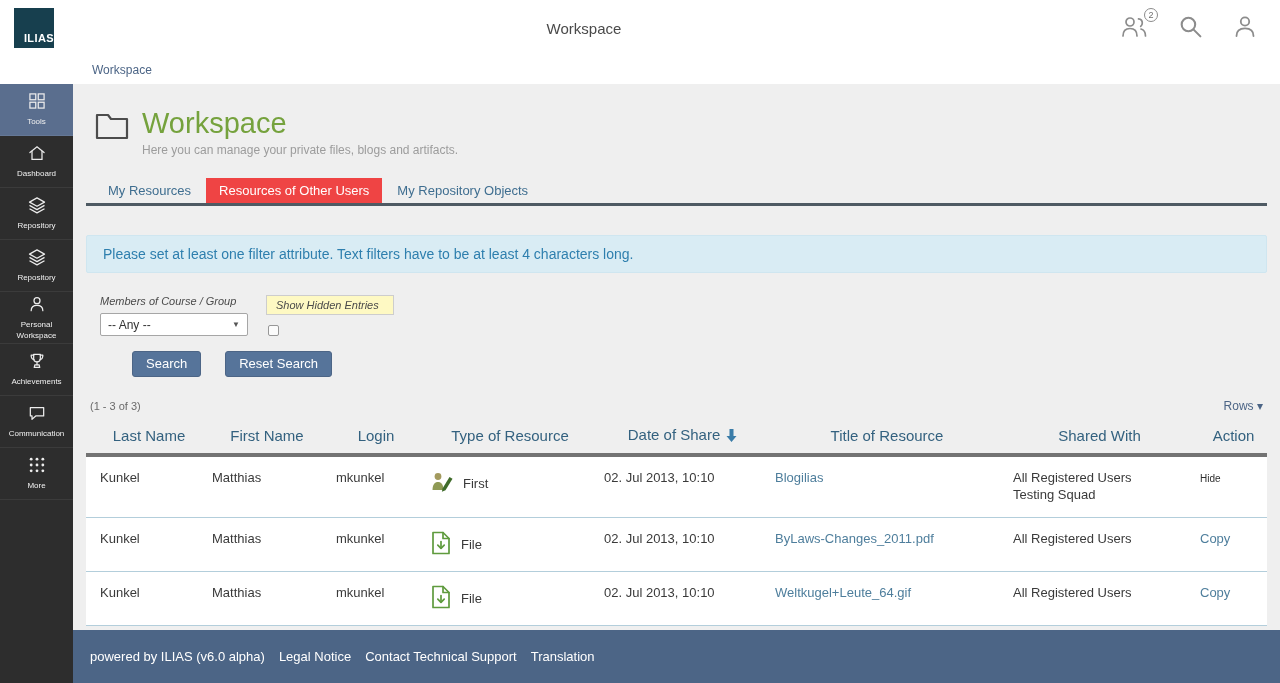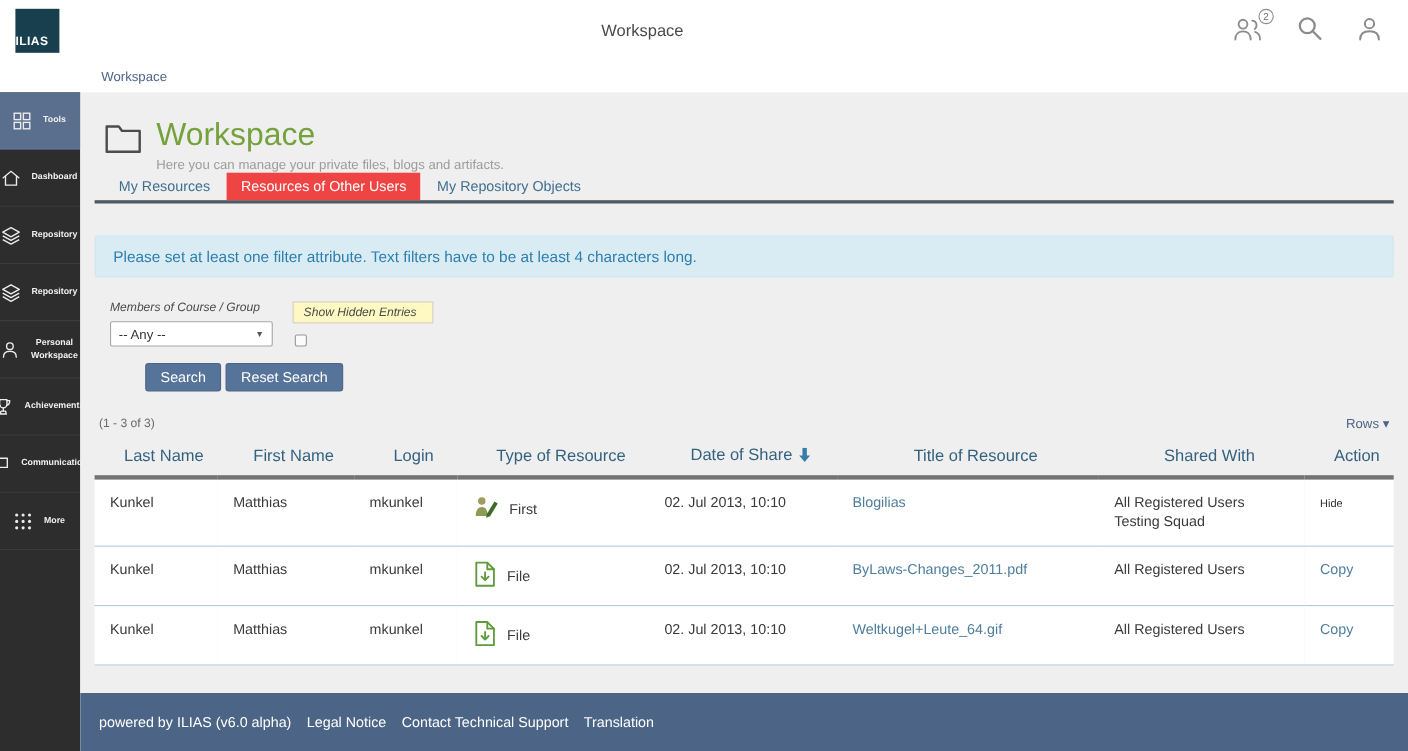--- a/index.html
+++ b/index.html
@@ -1,67 +1,67 @@
 <!DOCTYPE html>
 <html><head>
 <meta charset="utf-8">
 <style>
   * { box-sizing: border-box; margin: 0; padding: 0; }
   html,body { width:1280px; height:683px; overflow:hidden; }
   body { font-family:"Liberation Sans", sans-serif; background:#fff; }
 
   
   .topbar { height:56px; background:#fff; display:flex; align-items:center; padding:0 22px 0 14px; position:relative; }
-  .logo { width:40px; height:40px; background:#173f4e; color:#fff; display:flex; align-items:flex-end; justify-content:flex-start; font-size:11px; font-weight:bold; letter-spacing:.4px; padding-bottom:4px; cursor:pointer; }
+  .logo { width:40px; height:40px; background:#173f4e; color:#fff; display:flex; align-items:flex-end; justify-content:flex-end; font-size:11px; font-weight:bold; letter-spacing:.4px; padding-bottom:4px; cursor:pointer; }
   .topbar-title { position:absolute; left:0; right:112px; text-align:center; font-size:15px; color:#4a4a4a; pointer-events:none; }
   .topbar-icons { margin-left:auto; display:flex; align-items:center; gap:28px; }
   .top-icon { position:relative; cursor:pointer; display:flex; align-items:center; }
   .badge { position:absolute; top:-5px; right:-9px; width:14px; height:14px; border:1.5px solid #8c8c8c; border-radius:50%; background:#fff; font-size:9px; color:#6f6f6f; display:flex; align-items:center; justify-content:center; }
 
   
   .breadcrumb-bar { height:28px; background:#fff; display:flex; align-items:center; padding-left:92px; font-size:12px; }
   .breadcrumb-bar a { color:#4c6586; text-decoration:none; cursor:pointer; }
 
   
   .body-row { display:flex; height:599px; }
 
   
   .sidebar { width:73px; flex-shrink:0; background:#2d2d2d; display:flex; flex-direction:column; }
-  .nav-item { height:52px; display:flex; flex-direction:row; align-items:center; justify-content:center; gap:6px; cursor:pointer; border-bottom:1px solid rgba(255,255,255,0.07);font-weight:bold; }
+  .nav-item { height:52px; display:flex; flex-direction:column; align-items:center; justify-content:center; gap:6px; cursor:pointer; border-bottom:1px solid rgba(255,255,255,0.07); }
   .nav-item.active { background:#5a6e8e; }
   .nav-icon { display:flex; }
   .nav-icon svg { width:20px; height:20px; }
   .nav-label { font-size:8px; color:#f0f0f0; text-align:center; line-height:1.3; padding:0 3px; }
 
   
   .main { flex:1; background:#efefef; display:flex; flex-direction:column; min-width:0; }
   .content { flex:1; padding:0 13px; overflow:hidden; }
 
   .page-head { display:flex; align-items:flex-start; gap:13px; margin:24px 0 0 9px; }
   .page-head h1 { font-size:29px; font-weight:400; color:#75a23d; line-height:1.05; }
   .subtitle { font-size:12px; color:#9c9c9c; margin-top:5px; }
   .folder-icon { margin-top:4px; display:flex; }
 
   
-  .tabs { display:flex; align-items:flex-end; gap:2px; padding-left:9px; border-bottom:3px solid #4e5a63; }
+  .tabs { display:flex; align-items:flex-end; gap:2px; margin-top:21px; padding-left:9px; border-bottom:3px solid #4e5a63; }
   .tab { font-size:13px; color:#3f6e90; padding:5px 13px 5px; text-decoration:none; cursor:pointer; }
   .tab.active { background:#ef4444; color:#fff; }
 
   
   .info-box { margin-top:29px; background:#d9ecf4; border:1px solid #cfe6f0; color:#2e7fae; font-size:14px; padding:10px 16px; border-radius:2px; }
 
   
   .filter { margin:22px 0 0 14px; }
   .filter-fields { display:flex; gap:18px; align-items:flex-start; }
   .flabel { display:block; font-style:italic; font-size:11px; color:#4a4a4a; margin-bottom:6px; }
   .select { width:148px; height:23px; background:#fff; border:1px solid #a6a6a6; border-radius:2px; display:flex; align-items:center; justify-content:space-between; padding:0 7px; font-size:12px; color:#333; cursor:pointer; }
   .select .caret { font-size:8px; color:#555; }
   .flabel.boxed { border:1px solid #cdcdcd; background:#fef9c3; padding:3px 9px; display:inline-block; min-width:128px; margin-bottom:0; }
   .checkbox { margin-top:10px; margin-left:2px; width:11px; height:11px; background:#fbfbfb; border:1px solid #979797; border-radius:2px; cursor:pointer; }
-  .filter-buttons { margin-top:15px; display:flex; gap:4px;padding-left:32px; }
+  .filter-buttons { margin-top:15px; display:flex; gap:24px;padding-left:32px; }
   .filter-buttons button { background:#56749a; border:1px solid #4c6586; color:#fff; font-size:13px; font-family:inherit; padding:4px 13px 5px; border-radius:3px; cursor:pointer; }
 
   
   .table-wrap { margin-top:22px; }
   .table-top { display:flex; justify-content:space-between; align-items:center; padding:0 4px; }
   .count { font-size:11px; color:#6a6a6a; }
   .rows-sel { font-size:12px; color:#4c6586; cursor:pointer; }
   table { width:100%; border-collapse:collapse; margin-top:7px; }
   thead th { text-align:center; font-size:15px; font-weight:400; color:#33617f; padding:6px 0 8px 14px; border-bottom:4px solid #737373; cursor:pointer; white-space:nowrap; }
   thead th .sort-ic { vertical-align:-2px; margin-left:6px; }

